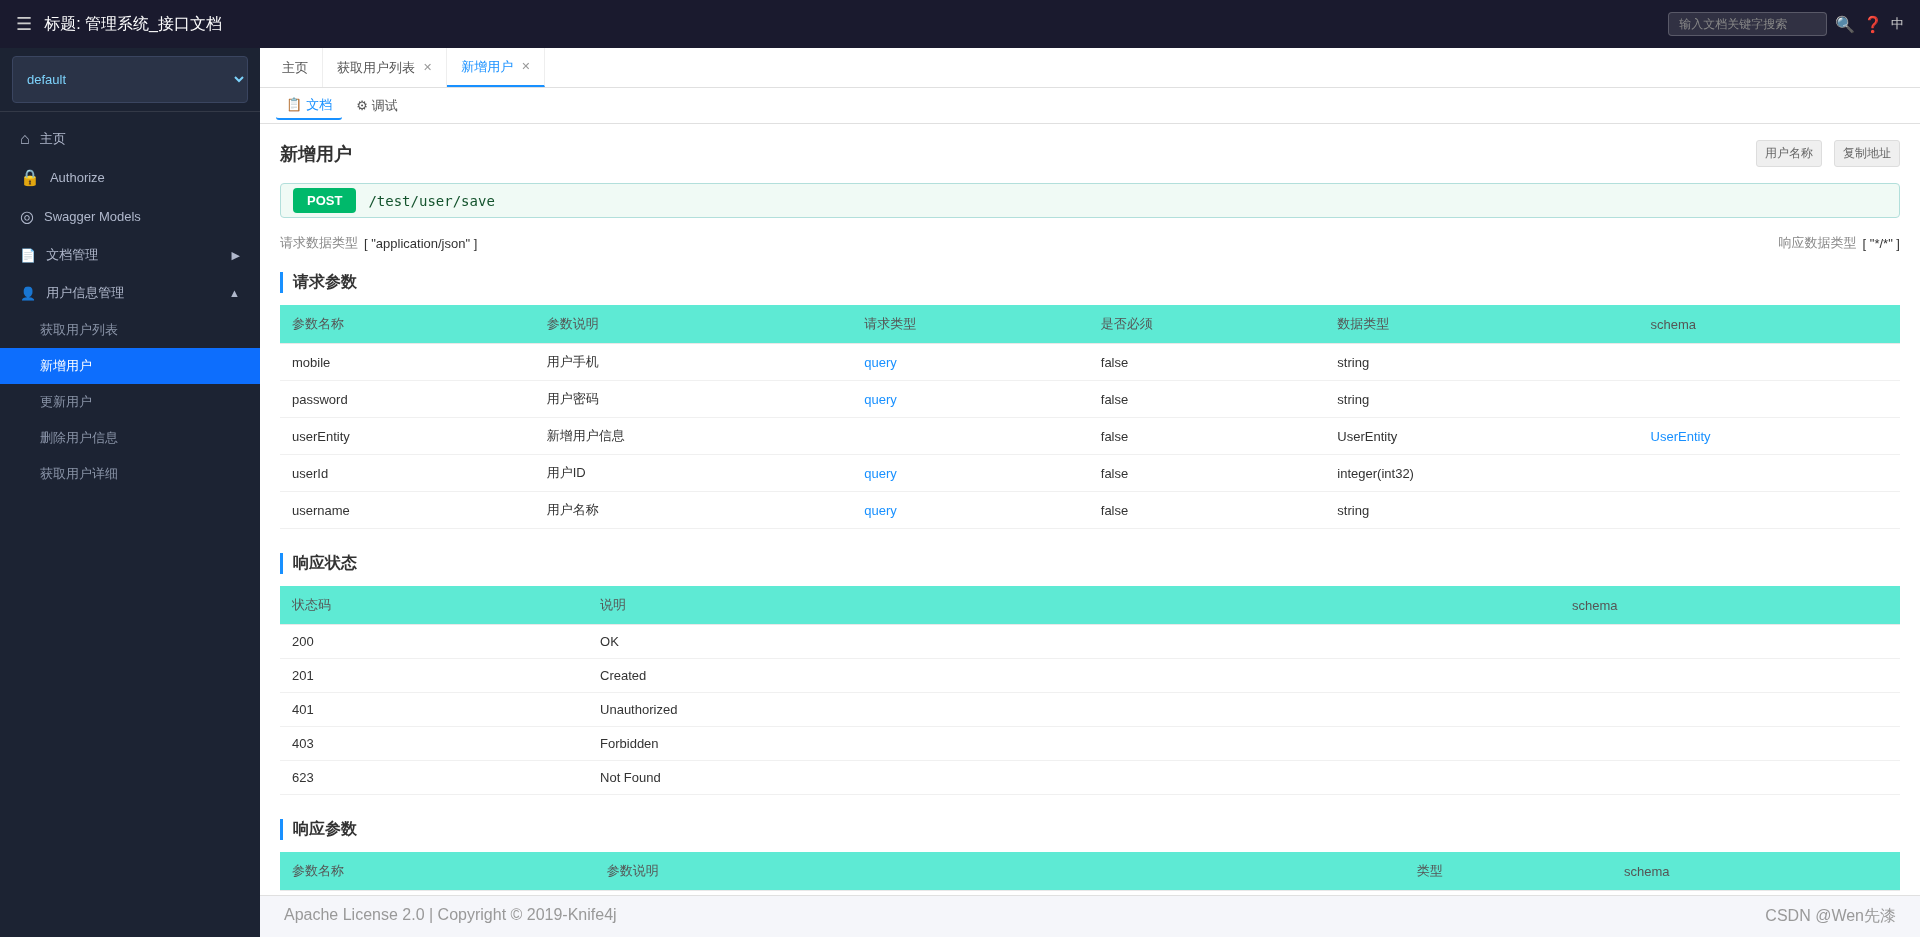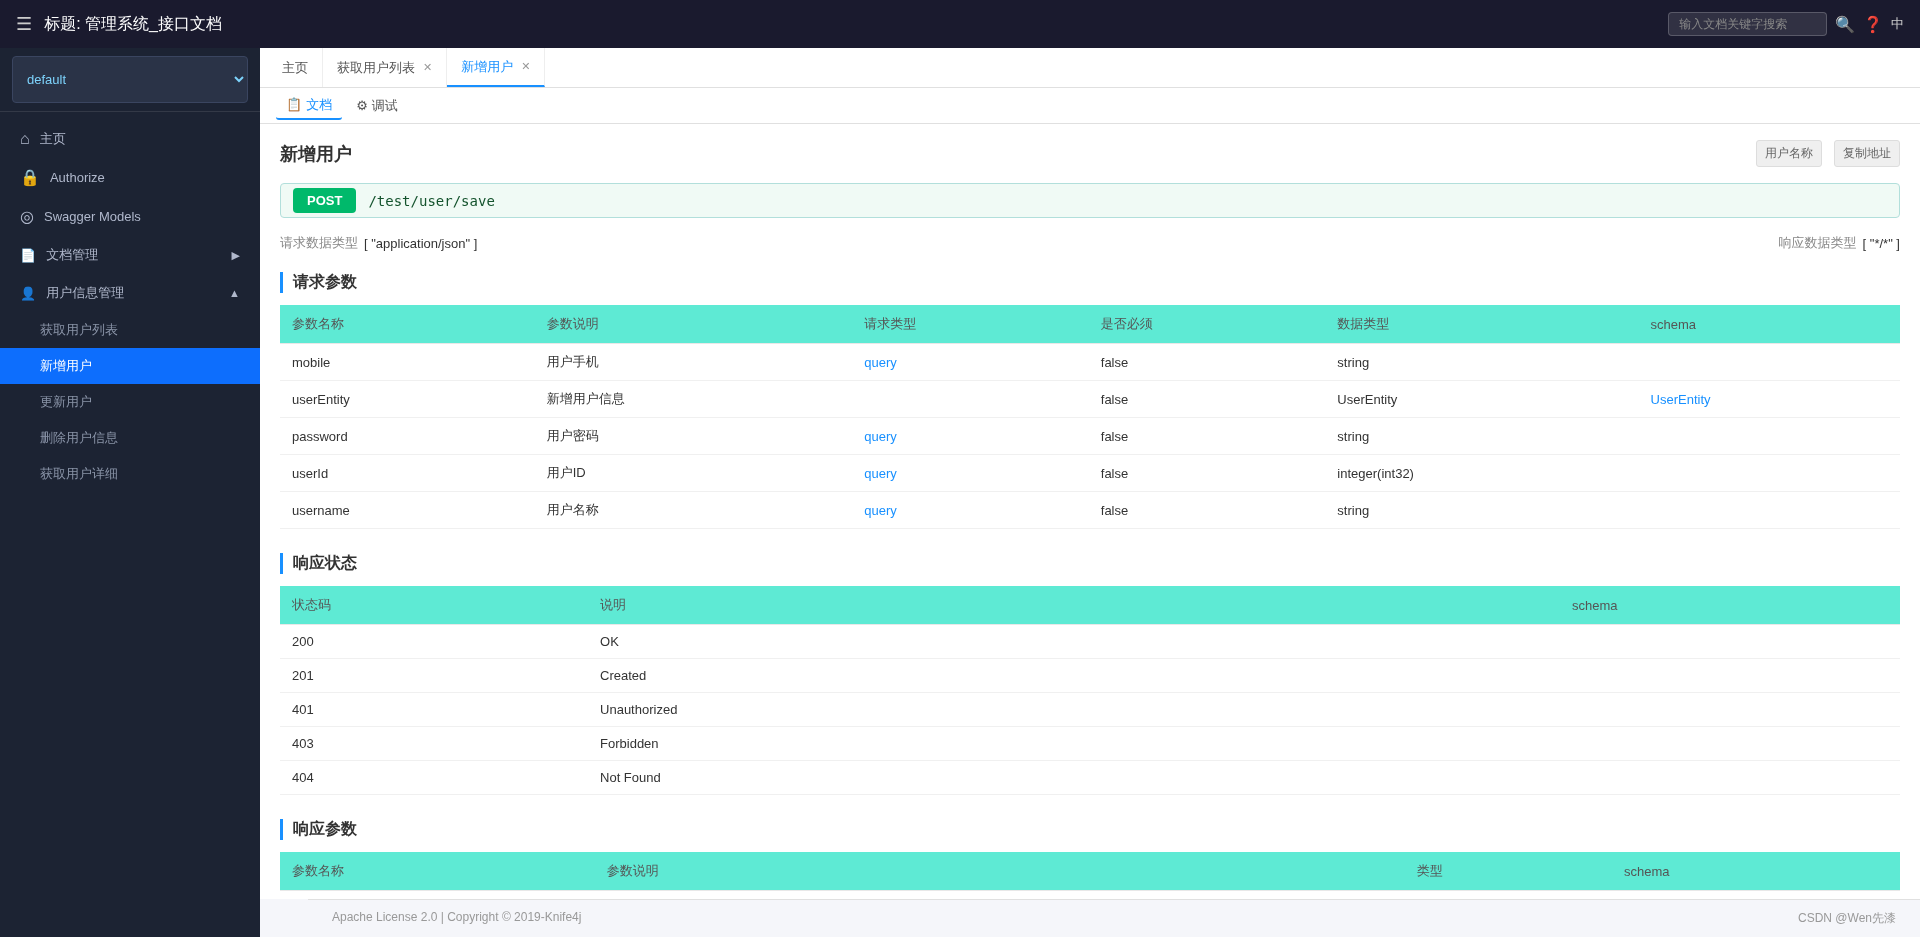--- a/index.html
+++ b/index.html
@@ -231,27 +231,26 @@
     }
     tbody tr { border-bottom: 1px solid #f0f0f0; }
     tbody td { padding: 9px 12px; color: #333; }
 
     
     .footer {
       background: #f5f6fa;
       border-top: 1px solid #e0e0e0;
       text-align: right;
       padding: 10px;
-      font-size: 12px;
+      font-size: 16px;
       color: #999;
       flex-shrink: 0;
       display: flex;
       justify-content: space-between;
       padding: 10px 24px;
-      margin-left: 48px;
     }
 
     
     ::-webkit-scrollbar { width: 6px; height: 6px; }
     ::-webkit-scrollbar-track { background: #f1f1f1; }
     ::-webkit-scrollbar-thumb { background: #ccc; border-radius: 3px; }
   </style>
 </head>
 <body>
 
@@ -381,34 +380,34 @@
         <tbody id="request-params-body">
         <tr>
     <td>mobile</td>
     <td>用户手机</td>
     <td style="color:#1890ff">query</td>
     <td>false</td>
     <td>string</td>
     <td style="color:inherit"></td>
   </tr>
             <tr>
+    <td>password</td>
+    <td>用户密码</td>
+    <td style="color:#1890ff">query</td>
+    <td>false</td>
+    <td>string</td>
+    <td style="color:inherit"></td>
+  </tr>
+            <tr>
     <td>userEntity</td>
     <td>新增用户信息</td>
     <td style="color:inherit"></td>
     <td>false</td>
     <td>UserEntity</td>
     <td style="color:#1890ff">UserEntity</td>
-  </tr>
-            <tr>
-    <td>password</td>
-    <td>用户密码</td>
-    <td style="color:#1890ff">query</td>
-    <td>false</td>
-    <td>string</td>
-    <td style="color:inherit"></td>
   </tr>
             <tr>
     <td>userId</td>
     <td>用户ID</td>
     <td style="color:#1890ff">query</td>
     <td>false</td>
     <td>integer(int32)</td>
     <td style="color:inherit"></td>
   </tr>
             <tr>
@@ -446,21 +445,21 @@
     <td>401</td>
     <td>Unauthorized</td>
     <td></td>
   </tr>
             <tr>
     <td>403</td>
     <td>Forbidden</td>
     <td></td>
   </tr>
             <tr>
-    <td>404</td>
+    <td>623</td>
     <td>Not Found</td>
     <td></td>
   </tr>
           </tbody>
       </table>
 
       <div class="section-title">响应参数</div>
       <table>
         <thead>
           <tr>

